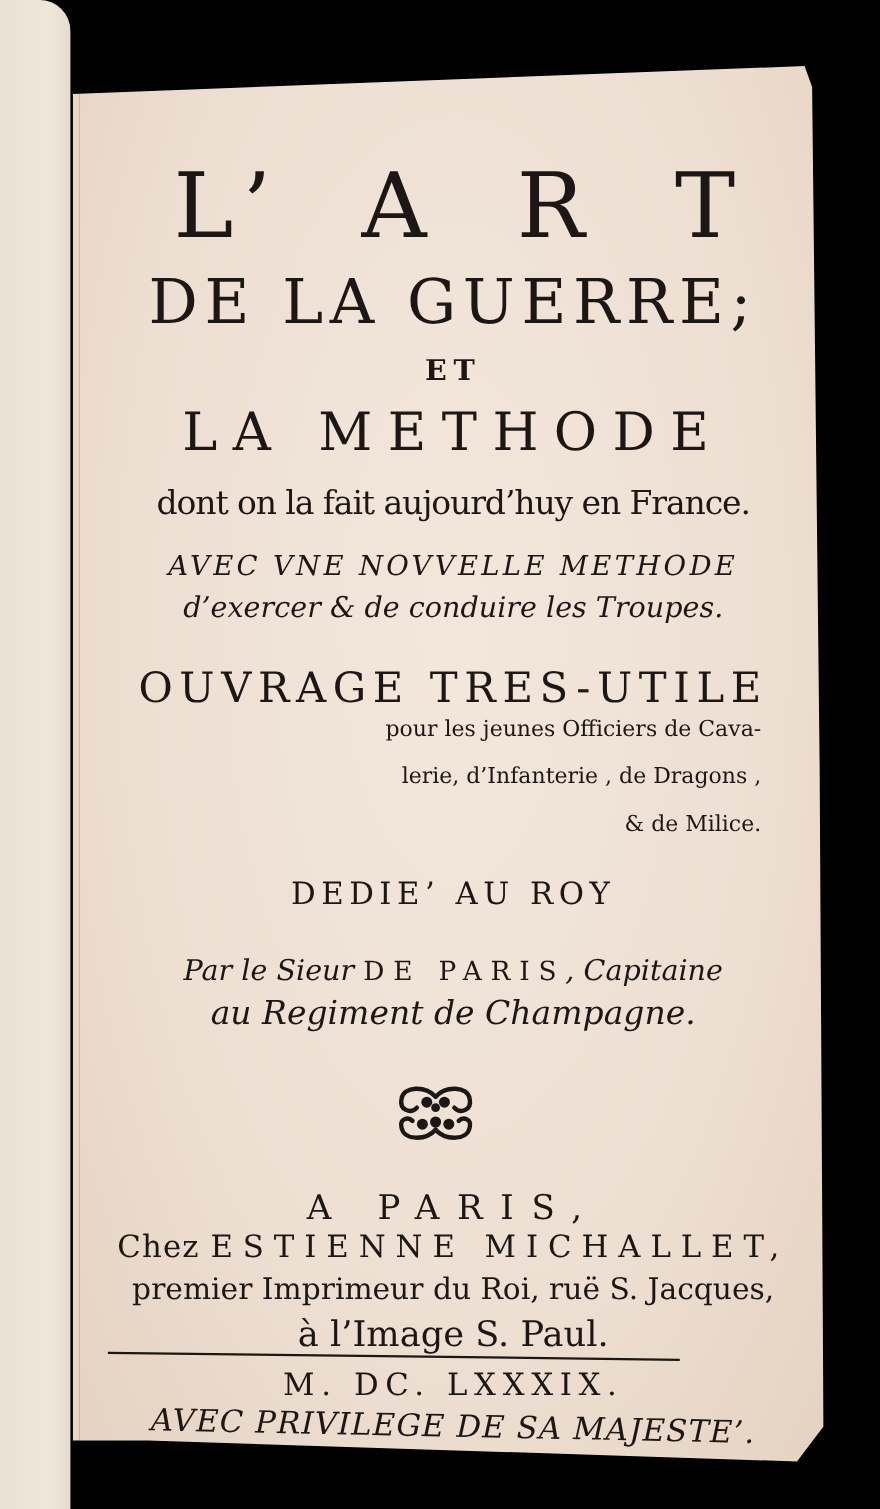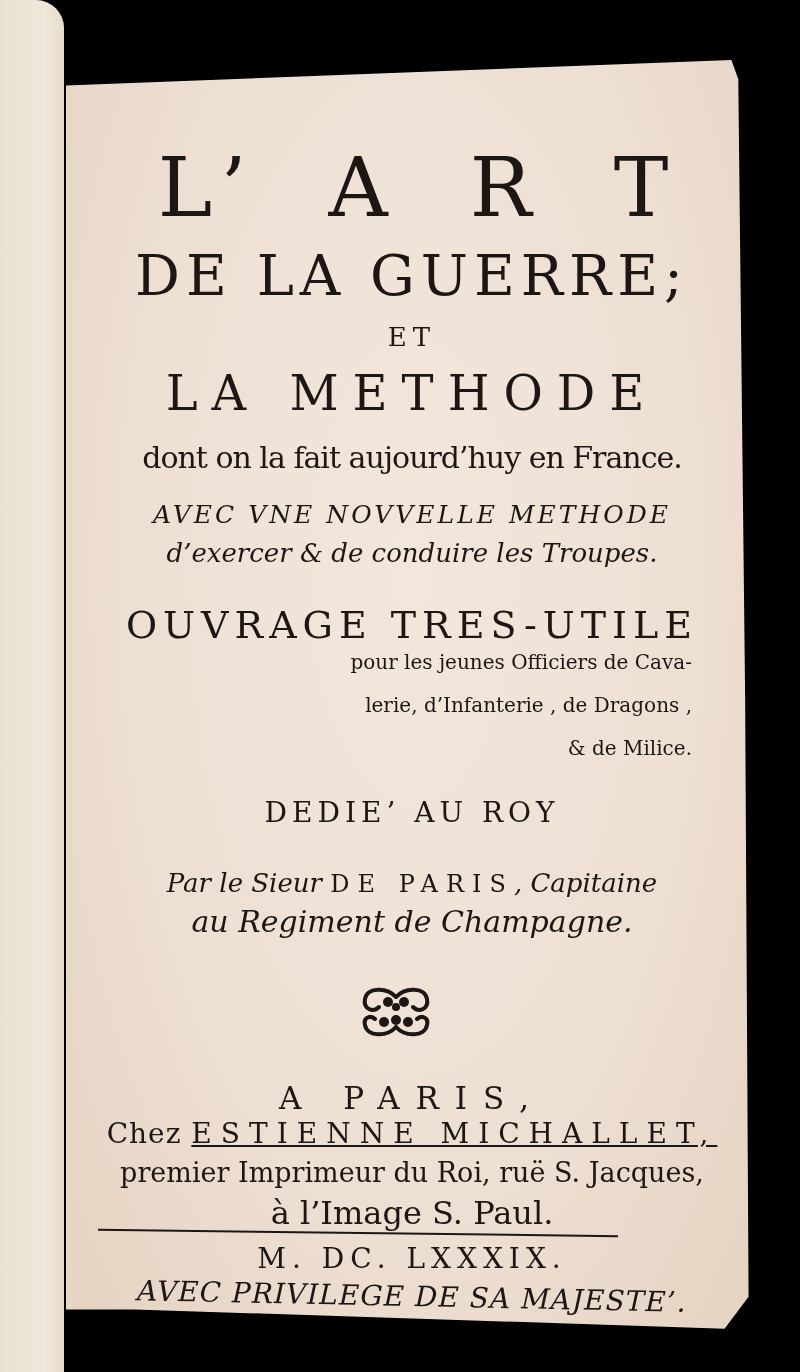--- a/index.html
+++ b/index.html
@@ -16,38 +16,38 @@
       position: absolute; left: 66px; top: 60px; width: 680px; height: 1275px;
       background: radial-gradient(ellipse at 50% 40%, #f3e7dc 0%, #eddfd2 60%, #e5d2c1 100%);
       border-left: 6px solid #ead9c2;
       clip-path: polygon(0 2%, 97% 0, 98% 1.5%, 99% 50%, 99.5% 97%, 96% 99.5%, 10% 98%, 0 98%);
       color: #1c1714;
       text-align: center;
     }
     .line { position: absolute; left: 0; right: 0; white-space: nowrap; }
     .title-art { top: 80px; font-size: 82px; letter-spacing: 28px; padding-left: 30px; }
     .title-guerre { top: 183px; font-size: 56px; letter-spacing: 6px; }
-    .title-et { top: 262px; font-size: 26px; letter-spacing: 6px; }
+    .title-et { top: 262px; font-size: 26px; letter-spacing: 6px; font-weight: bold; }
     .title-maniere { top: 305px; font-size: 48px; letter-spacing: 14px; }
     .subtitle { top: 380px; font-size: 30px; letter-spacing: -1px; }
     .methode { top: 440px; font-size: 25px; font-style: italic; letter-spacing: 3px; }
     .methode2 { top: 478px; font-size: 26px; font-style: italic; }
     .ouvrage { top: 543px; font-size: 38px; letter-spacing: 6px; }
     .desc { left: 82px; right: 60px; font-size: 20px; text-align: right; }
     .desc1 { top: 590px; }
     .desc2 { top: 633px; }
     .desc3 { top: 676px; }
     .dedie { top: 736px; font-size: 28px; letter-spacing: 5px; }
     .author { top: 808px; font-size: 26px; font-style: italic; }
     .author .sc { font-style: normal; letter-spacing: 8px; font-size: 24px; }
     .regiment { top: 844px; font-size: 30px; font-style: italic; }
     .ornament { top: 925px; left: 285px; width: 78px; height: 55px; position: absolute; }
     .paris { top: 1020px; font-size: 31px; letter-spacing: 16px; }
     .chez { top: 1057px; font-size: 28px; letter-spacing: 1px; }
-    .chez .sc { letter-spacing: 9px; text-decoration: underline; }
+    .chez .sc { letter-spacing: 9px; }
     .premier { top: 1097px; font-size: 27px; }
     .image { top: 1134px; font-size: 32px; }
     .rule { position: absolute; top: 1172px; left: 26px; width: 520px; height: 2px; background: #1c1714; transform: rotate(0.7deg); }
     .date { top: 1182px; font-size: 28px; letter-spacing: 6px; }
     .privilege { top: 1220px; font-size: 28px; font-style: italic; letter-spacing: 1px; transform: rotate(1.2deg); }
   </style>
 </head>
 <body>
 
 <div class="left-page"></div>

